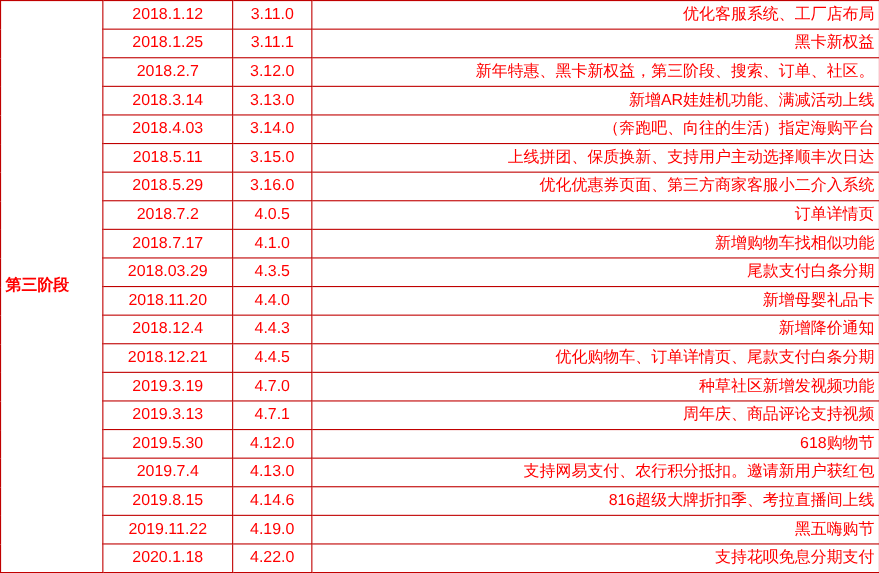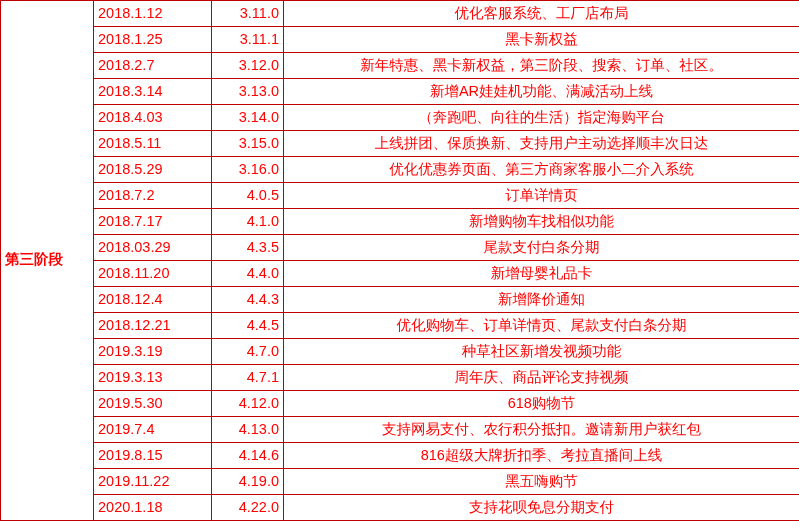--- a/index.html
+++ b/index.html
@@ -38,32 +38,31 @@
   td.stage-cell {
     border: none;
     border-right: 1px solid #c00000;
     color: #000000;
     font-weight: bold;
     font-size: 15px;
     text-align: left;
     padding-left: 2px;
     vertical-align: middle;
     white-space: nowrap;
-    font-family: Liberation Mono, monospace;
   }
   td.date-cell {
-    text-align: left;
+    text-align: center;
     width: 118px;
   }
   td.version-cell {
-    text-align: right;
+    text-align: center;
     width: 72px;
   }
   td.desc-cell {
-    text-align: center;
+    text-align: right;
     padding-left: 6px;
   }
   col.col-stage { width: 93px; }
   col.col-date  { width: 118px; }
   col.col-ver   { width: 72px; }
   col.col-desc  { width: 516px; }
 </style>
 </head>
 <body>
 

